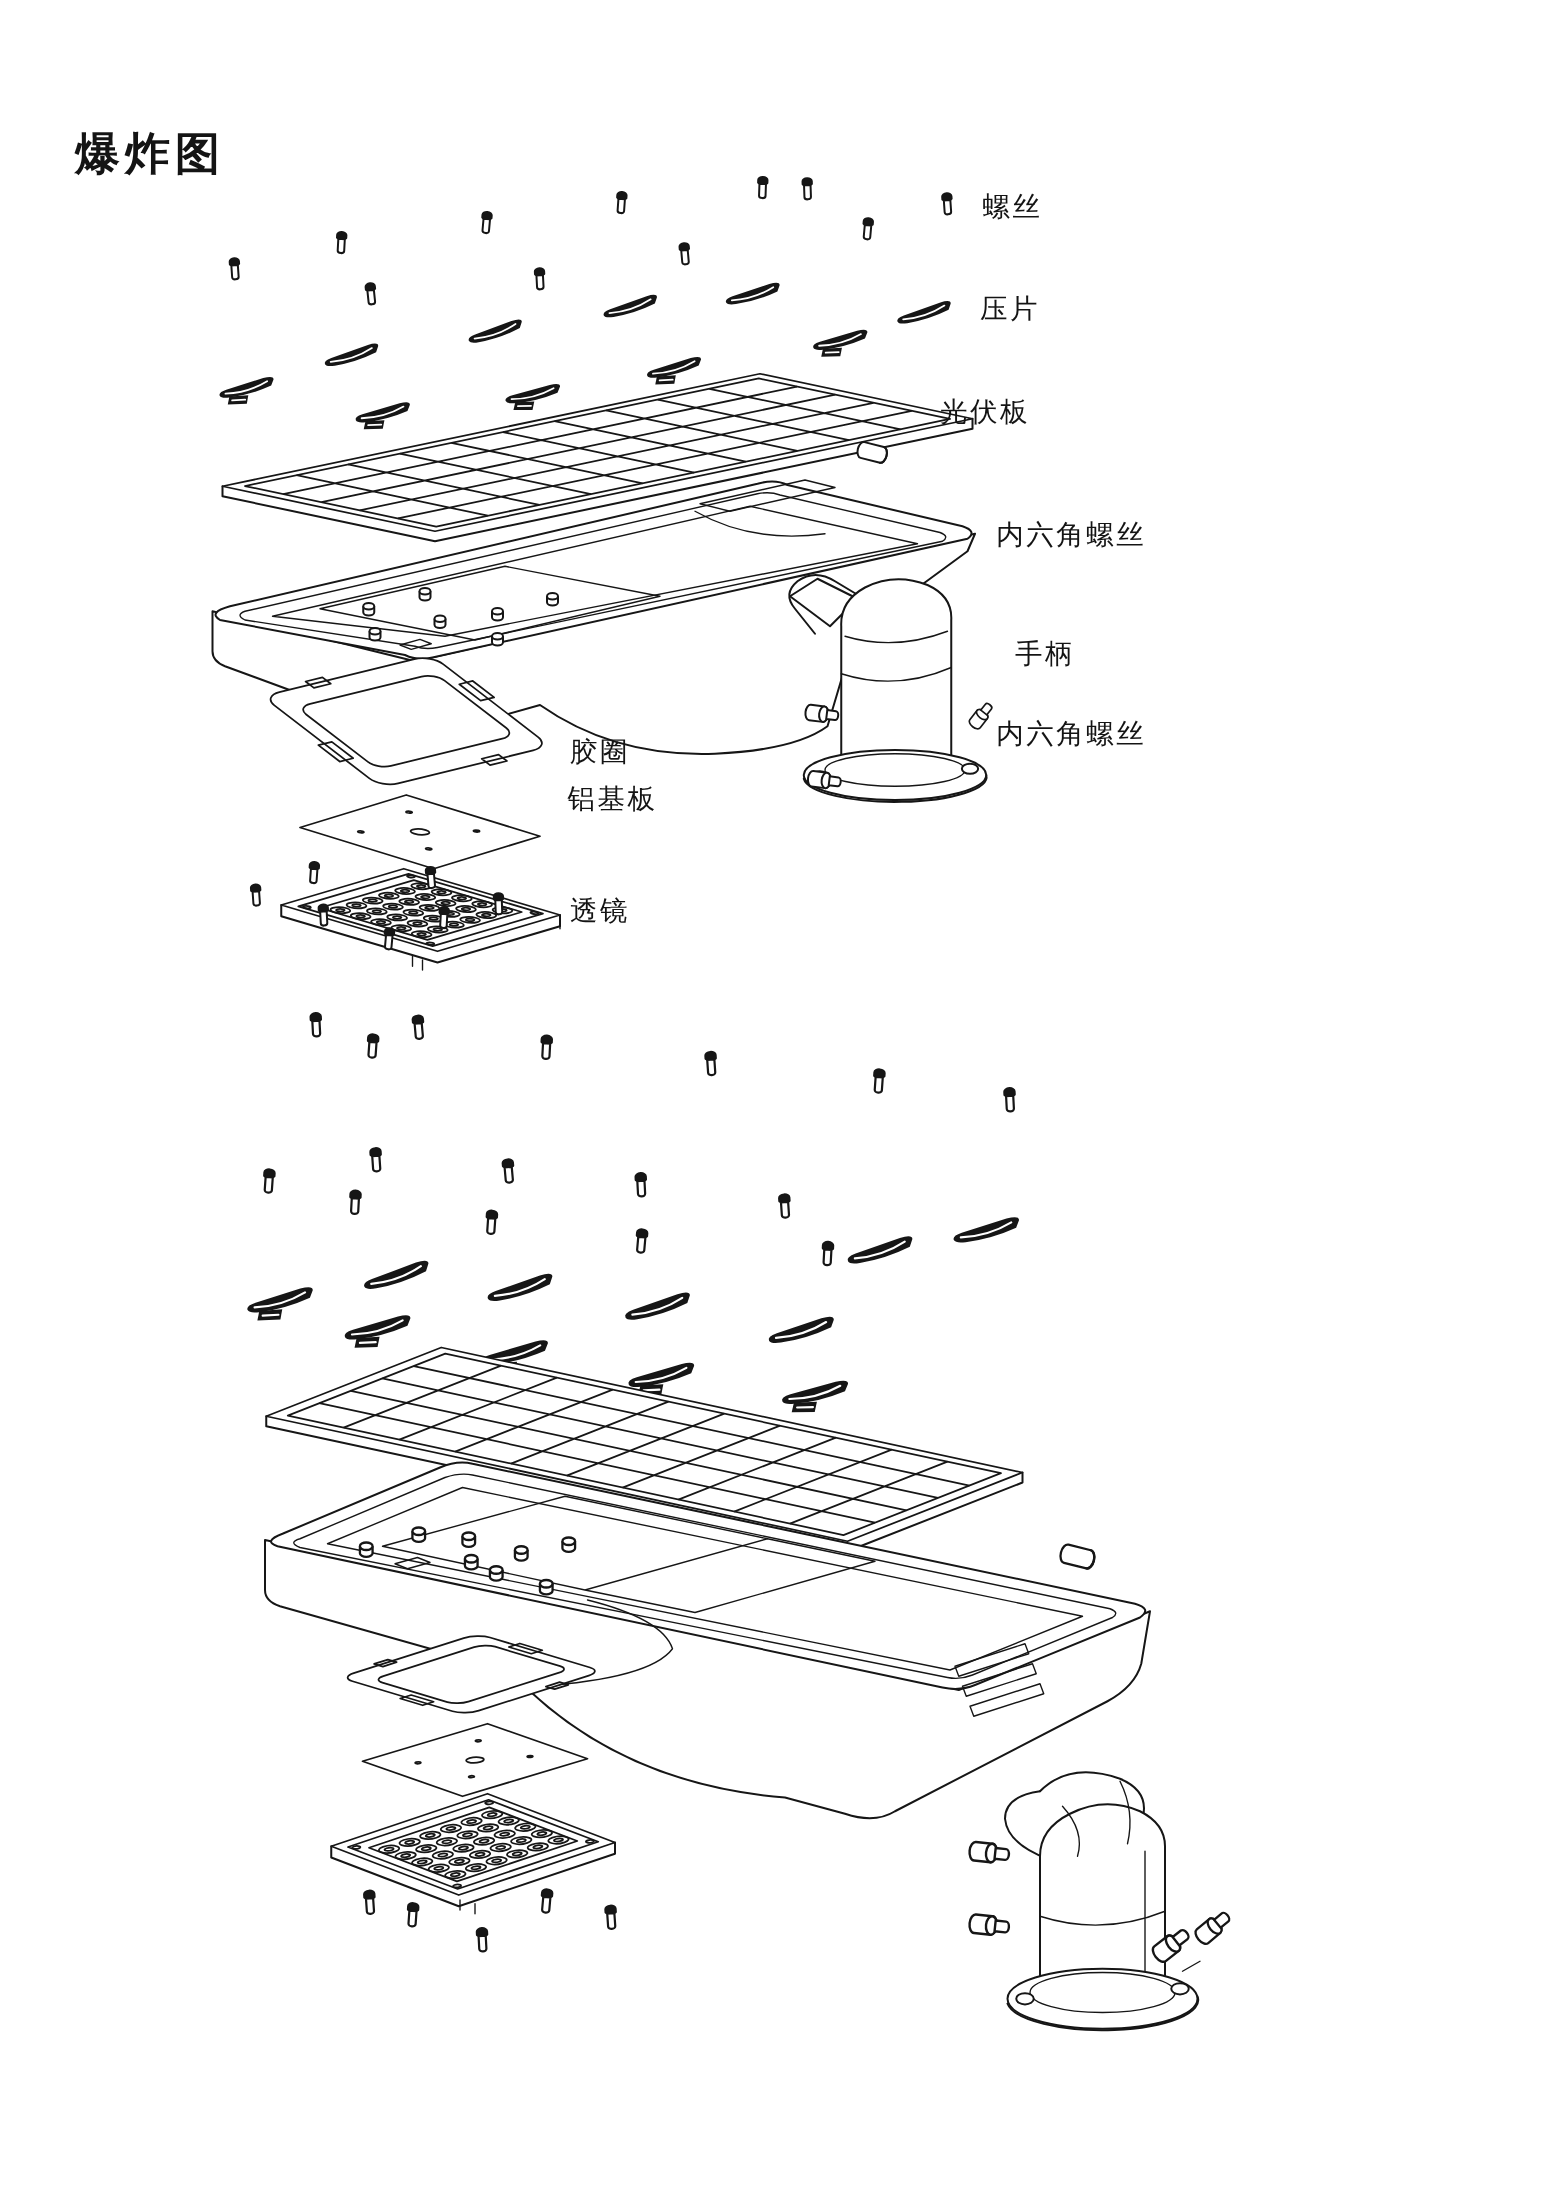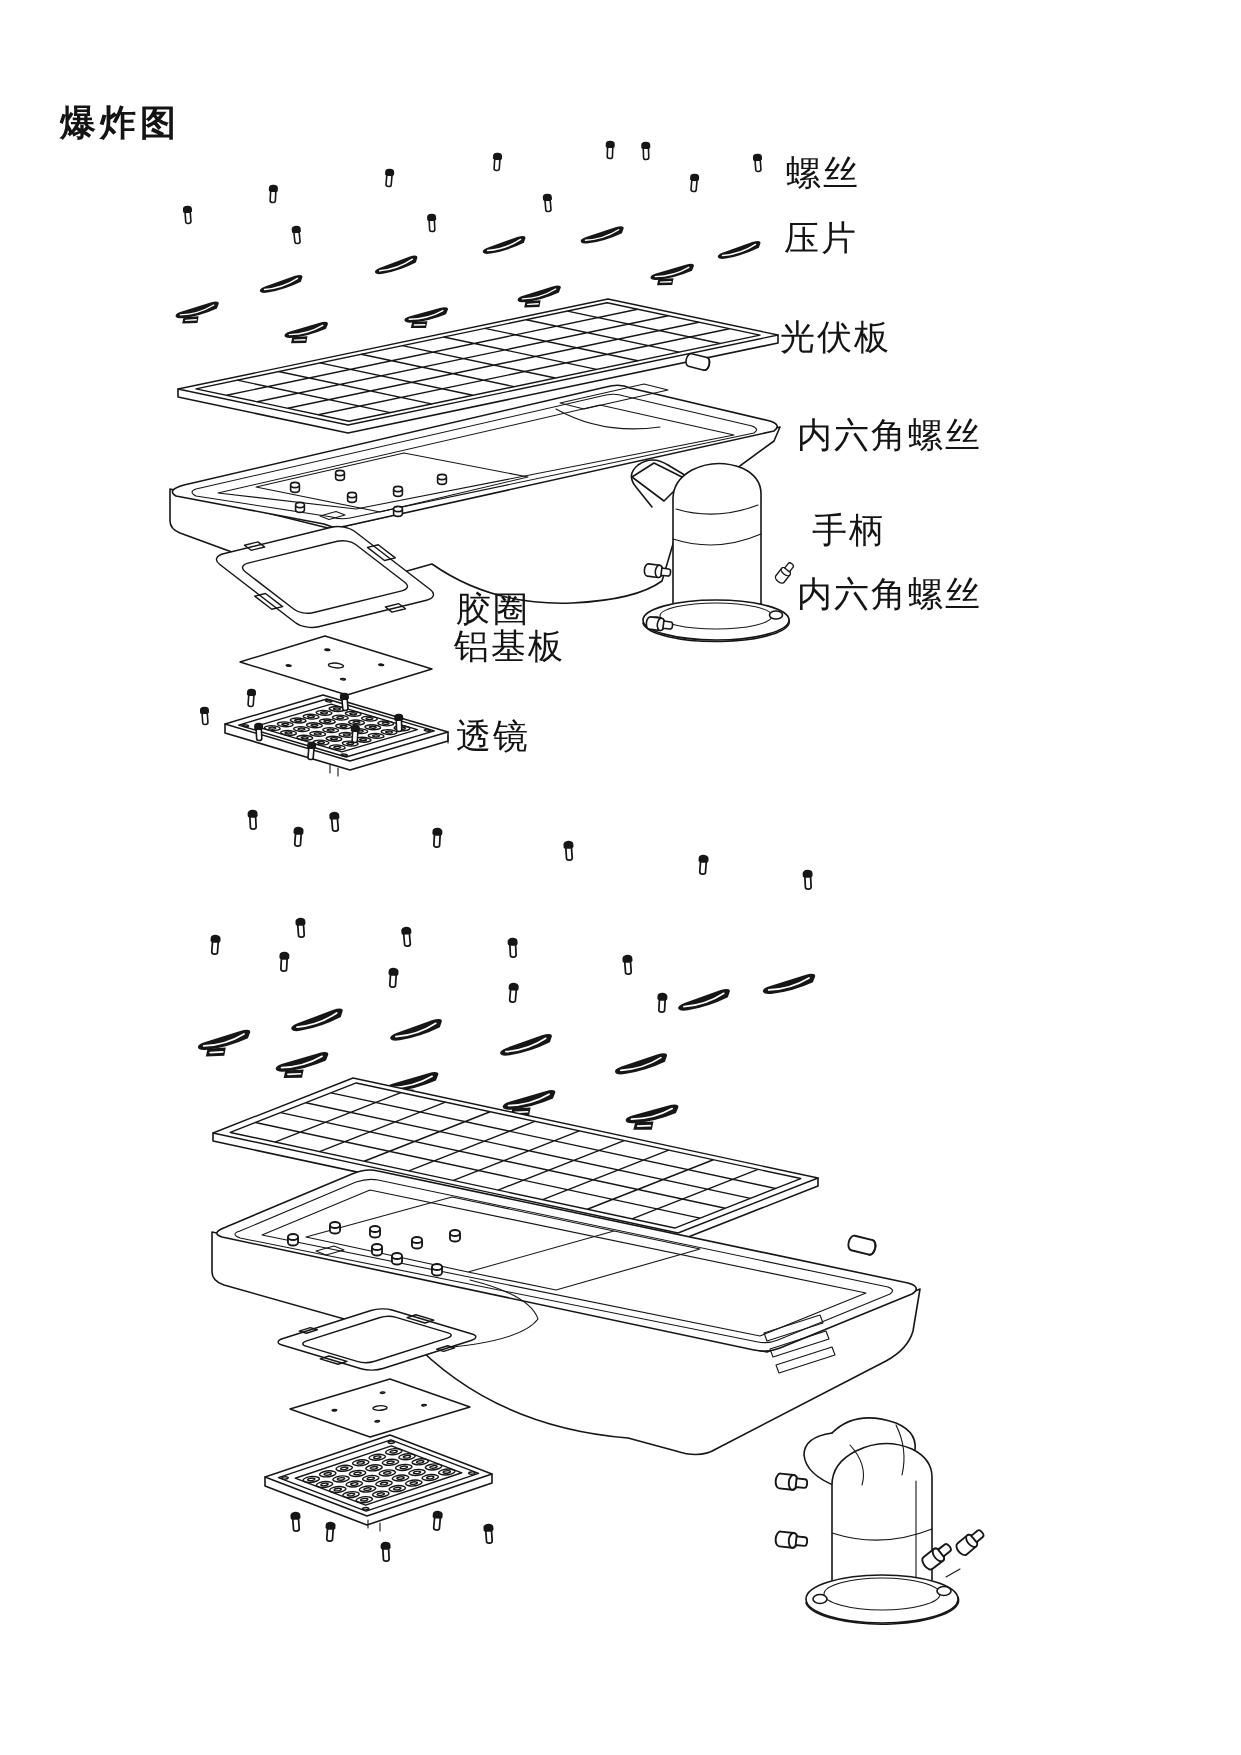--- a/index.html
+++ b/index.html
@@ -1,21 +1,21 @@
 <!DOCTYPE html>
 <html><head>
 <meta charset="utf-8">
 <style>
   html,body{margin:0;padding:0;background:#fff;}
   .page{position:relative;width:1241px;height:1755px;background:#ffffff;overflow:hidden;
         font-family:"Liberation Sans","DejaVu Sans",sans-serif;color:#141414;margin-top:37px;}
   .art{position:absolute;left:0;top:0;width:1241px;height:1755px;}
   .doc-title{position:absolute;left:60px;top:62px;font-size:36px;font-weight:600;
              letter-spacing:4px;white-space:nowrap;}
-  .label{position:absolute;font-size:35px;letter-spacing:2px;white-space:nowrap;line-height:1.1;}
+  .label{position:absolute;font-size:22px;letter-spacing:2px;white-space:nowrap;line-height:1.1;}
   
   svg .ln{fill:none;stroke:#161616;stroke-width:1.6;stroke-linejoin:round;stroke-linecap:round}
   svg .lt{fill:none;stroke:#161616;stroke-width:1.1;stroke-linejoin:round;stroke-linecap:round}
   svg .fw{fill:#ffffff;stroke:#161616;stroke-width:1.6;stroke-linejoin:round}
   svg .fb{fill:#161616;stroke:none}
   svg .wl{fill:none;stroke:#ffffff;stroke-width:1.5;stroke-linecap:round}
   #panel-content *,#gasket-content *,#plate-content *,#lens-content *,#lensrow *{
      vector-effect:non-scaling-stroke;fill:none;stroke:#161616;stroke-width:1.4;stroke-linejoin:round}
   #panel-content .base,#gasket-content .base,#plate-content .base,#lens-content .base{fill:#ffffff}
 </style>
@@ -300,22 +300,22 @@
   </g>
   <use href="#hex" transform="translate(780,1444) rotate(6) scale(1.2)"></use>
   <use href="#hex" transform="translate(780,1502) rotate(6) scale(1.2)"></use>
   <use href="#hex" transform="translate(928,1526) rotate(-38) scale(1.2)"></use>
   <use href="#hex" transform="translate(962,1512) rotate(-40) scale(1.15)"></use>
 </g>
 </svg>
 
 <div class="doc-title">爆炸图</div>
 <div class="label" style="left:786px;top:117px">螺丝</div>
-<div class="label" style="left:784px;top:182px">压片</div>
-<div class="label" style="left:780px;top:281px">光伏板</div>
+<div class="label" style="left:784px;top:198px">压片</div>
+<div class="label" style="left:752px;top:281px">光伏板</div>
 <div class="label" style="left:797px;top:379px">内六角螺丝</div>
 <div class="label" style="left:812px;top:474px">手柄</div>
 <div class="label" style="left:797px;top:538px">内六角螺丝</div>
 <div class="label" style="left:456px;top:553px">胶圈</div>
 <div class="label" style="left:454px;top:590px">铝基板</div>
 <div class="label" style="left:456px;top:680px">透镜</div>
 
 </div>
 
 </body></html>

